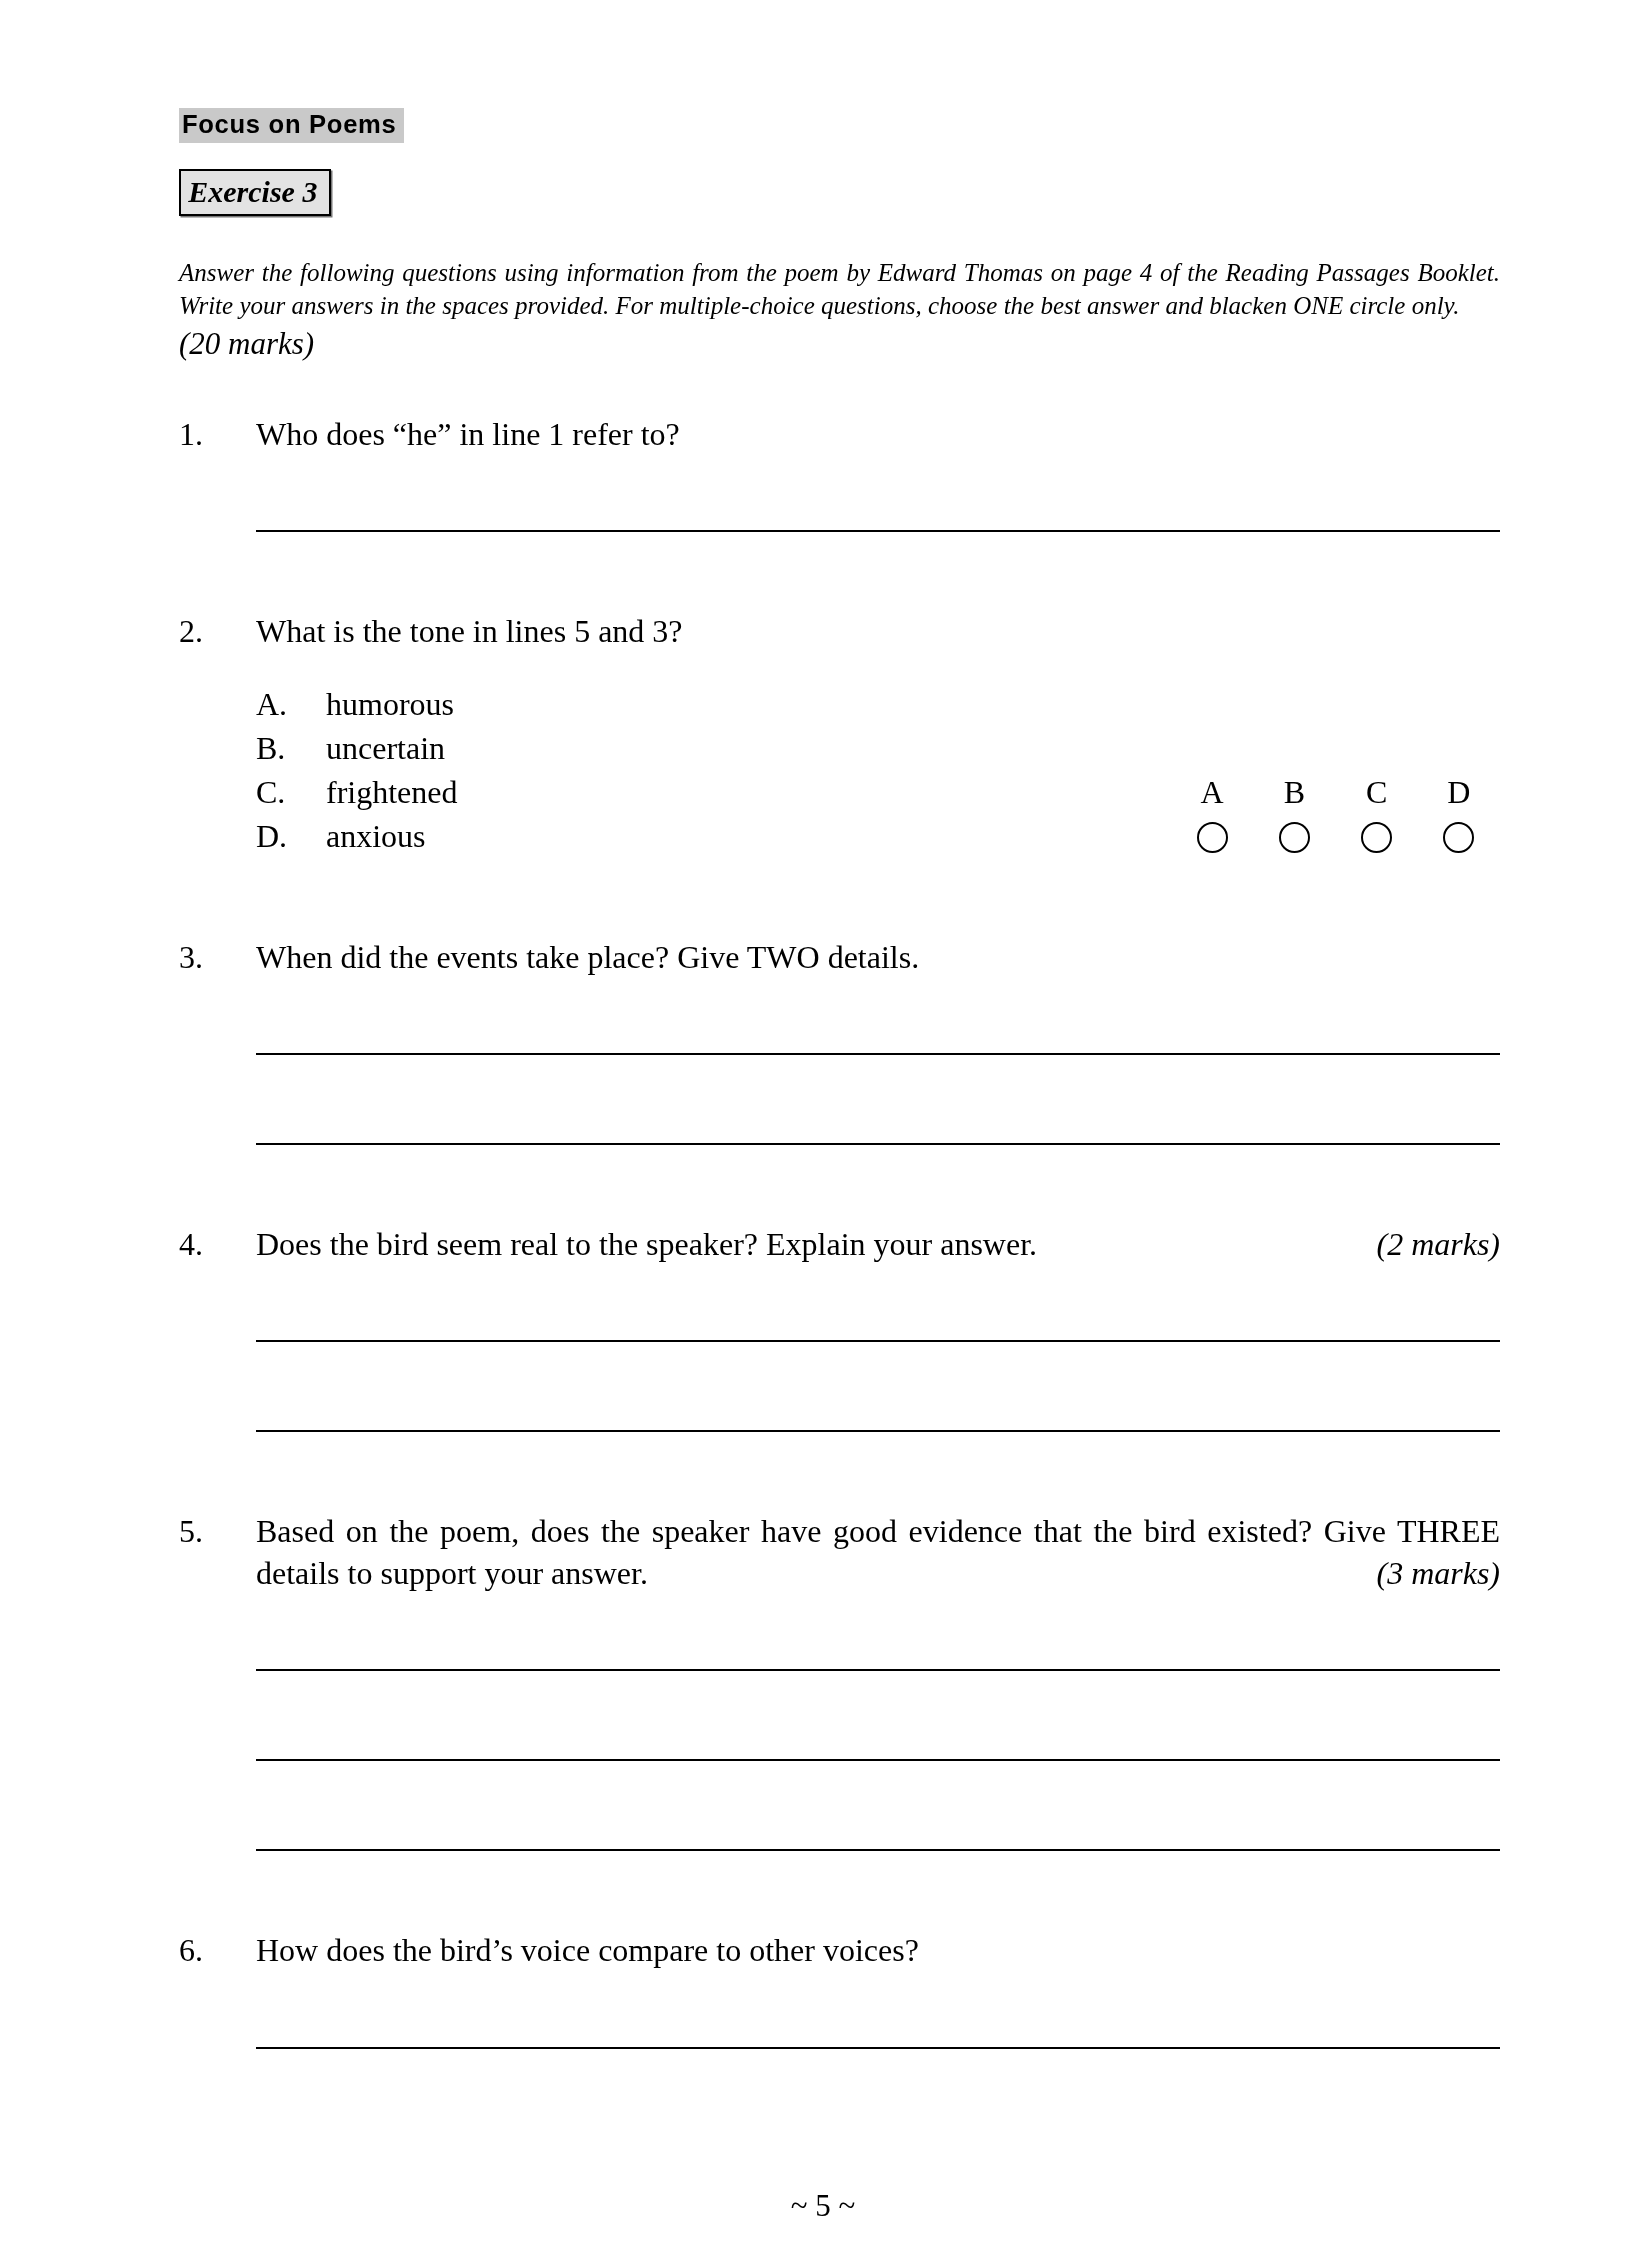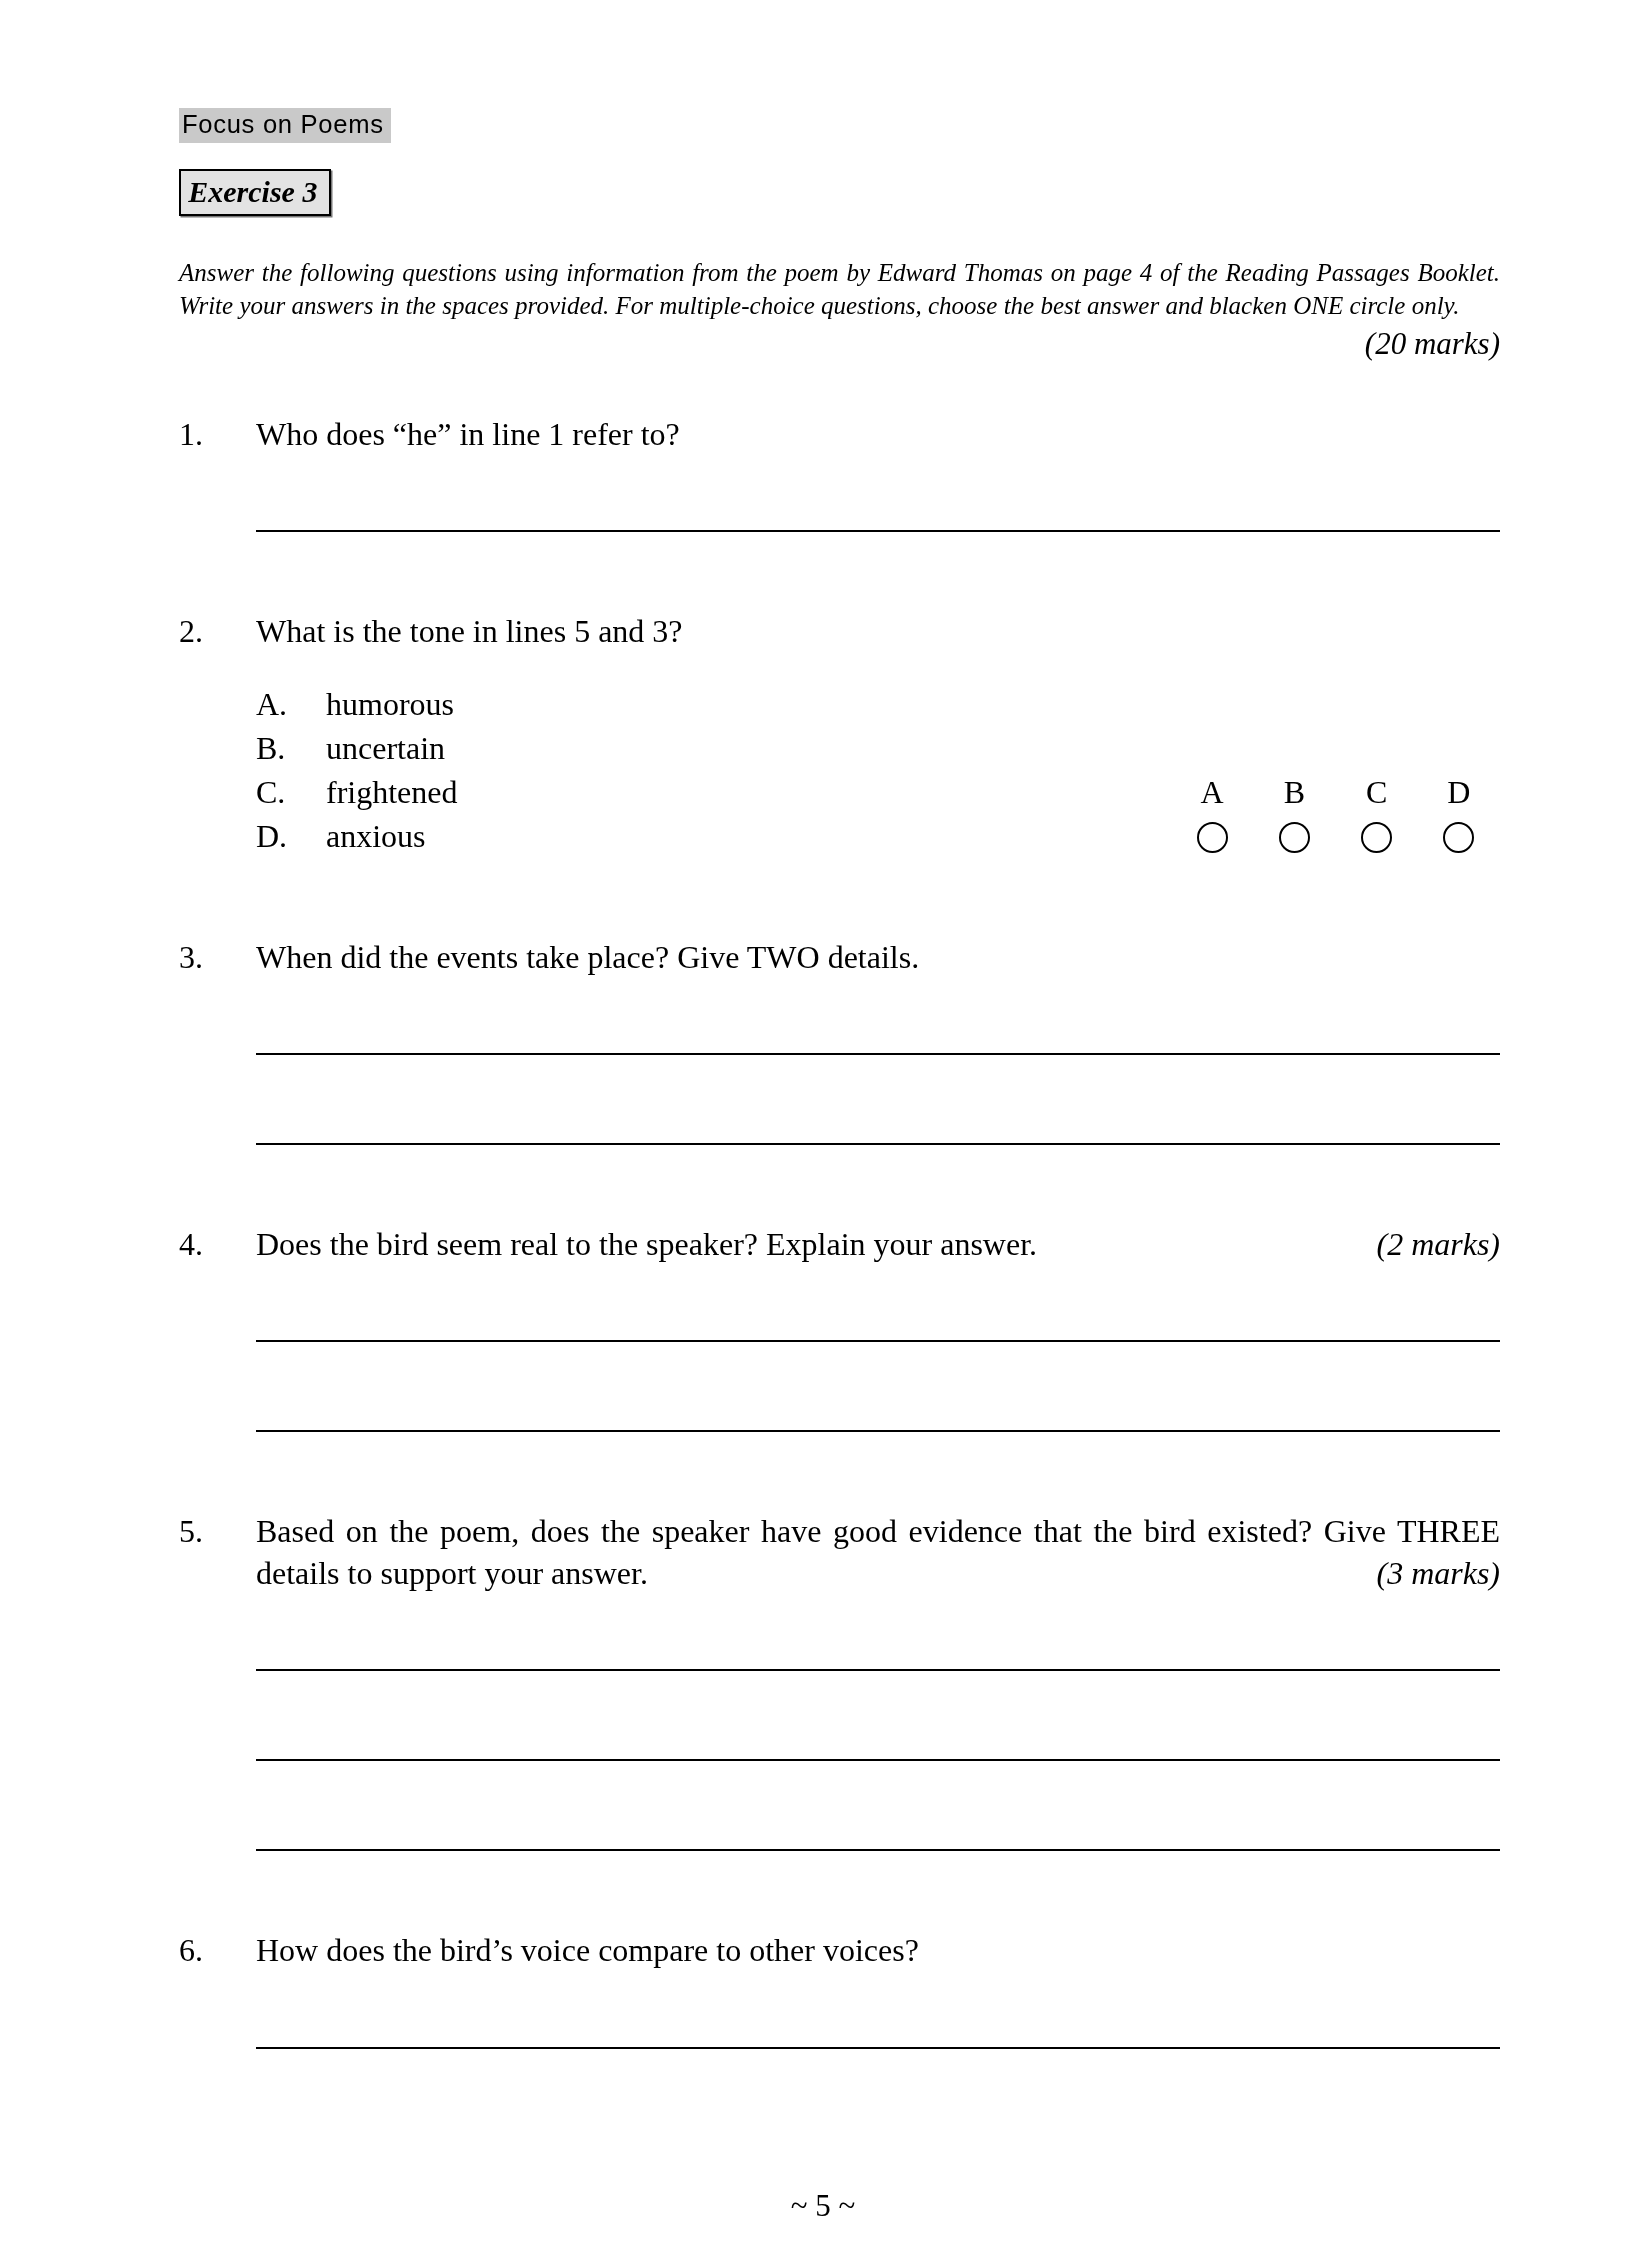--- a/index.html
+++ b/index.html
@@ -18,20 +18,21 @@
   }
 
   
   .header-label {
     display: inline-block;
     font-family: "Liberation Sans", sans-serif;
     font-size: 25.6px;
     letter-spacing: 0.7px;
     background: #c9c9c9;
     padding: 2.2px 7.3px 3.7px 2.9px;
+    font-weight: bold;
   }
   .exercise-box {
     display: inline-block;
     margin-top: 26px;
     font-size: 30px;
     font-weight: bold;
     font-style: italic;
     border: 2.9px solid #000;
     background: #e3e3e3;
     padding: 3.7px 11.7px 5.1px 7.3px;
@@ -44,21 +45,20 @@
     margin-top: 40px;
     font-size: 25px;
     font-style: italic;
     line-height: 1.32;
     text-align: justify;
   }
   .total-marks {
     margin-top: 4.4px;
     font-size: 31px;
     font-style: italic;
-    text-align: right;
   }
 
   
   .question {
     display: flex;
     margin-top: 78px;
     font-size: 32px;
     line-height: 1.32;
   }
   .question.q-first { margin-top: 51px; }

